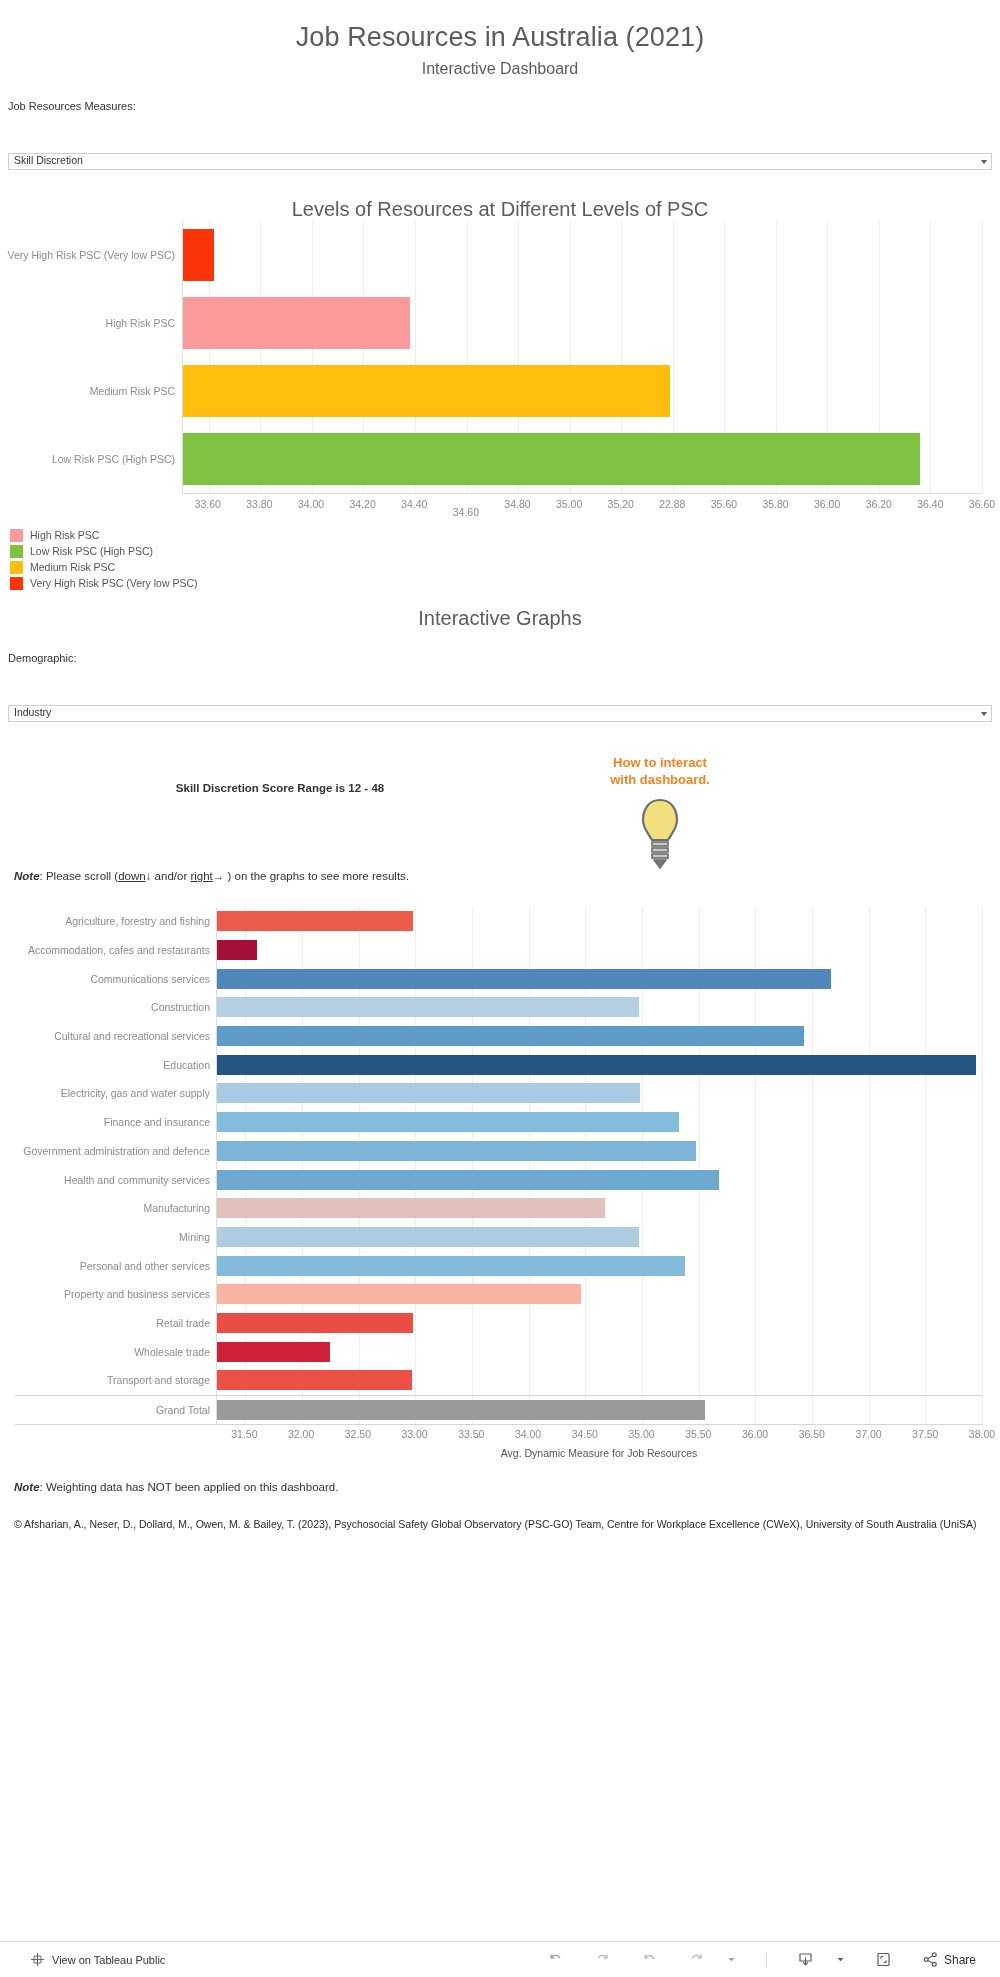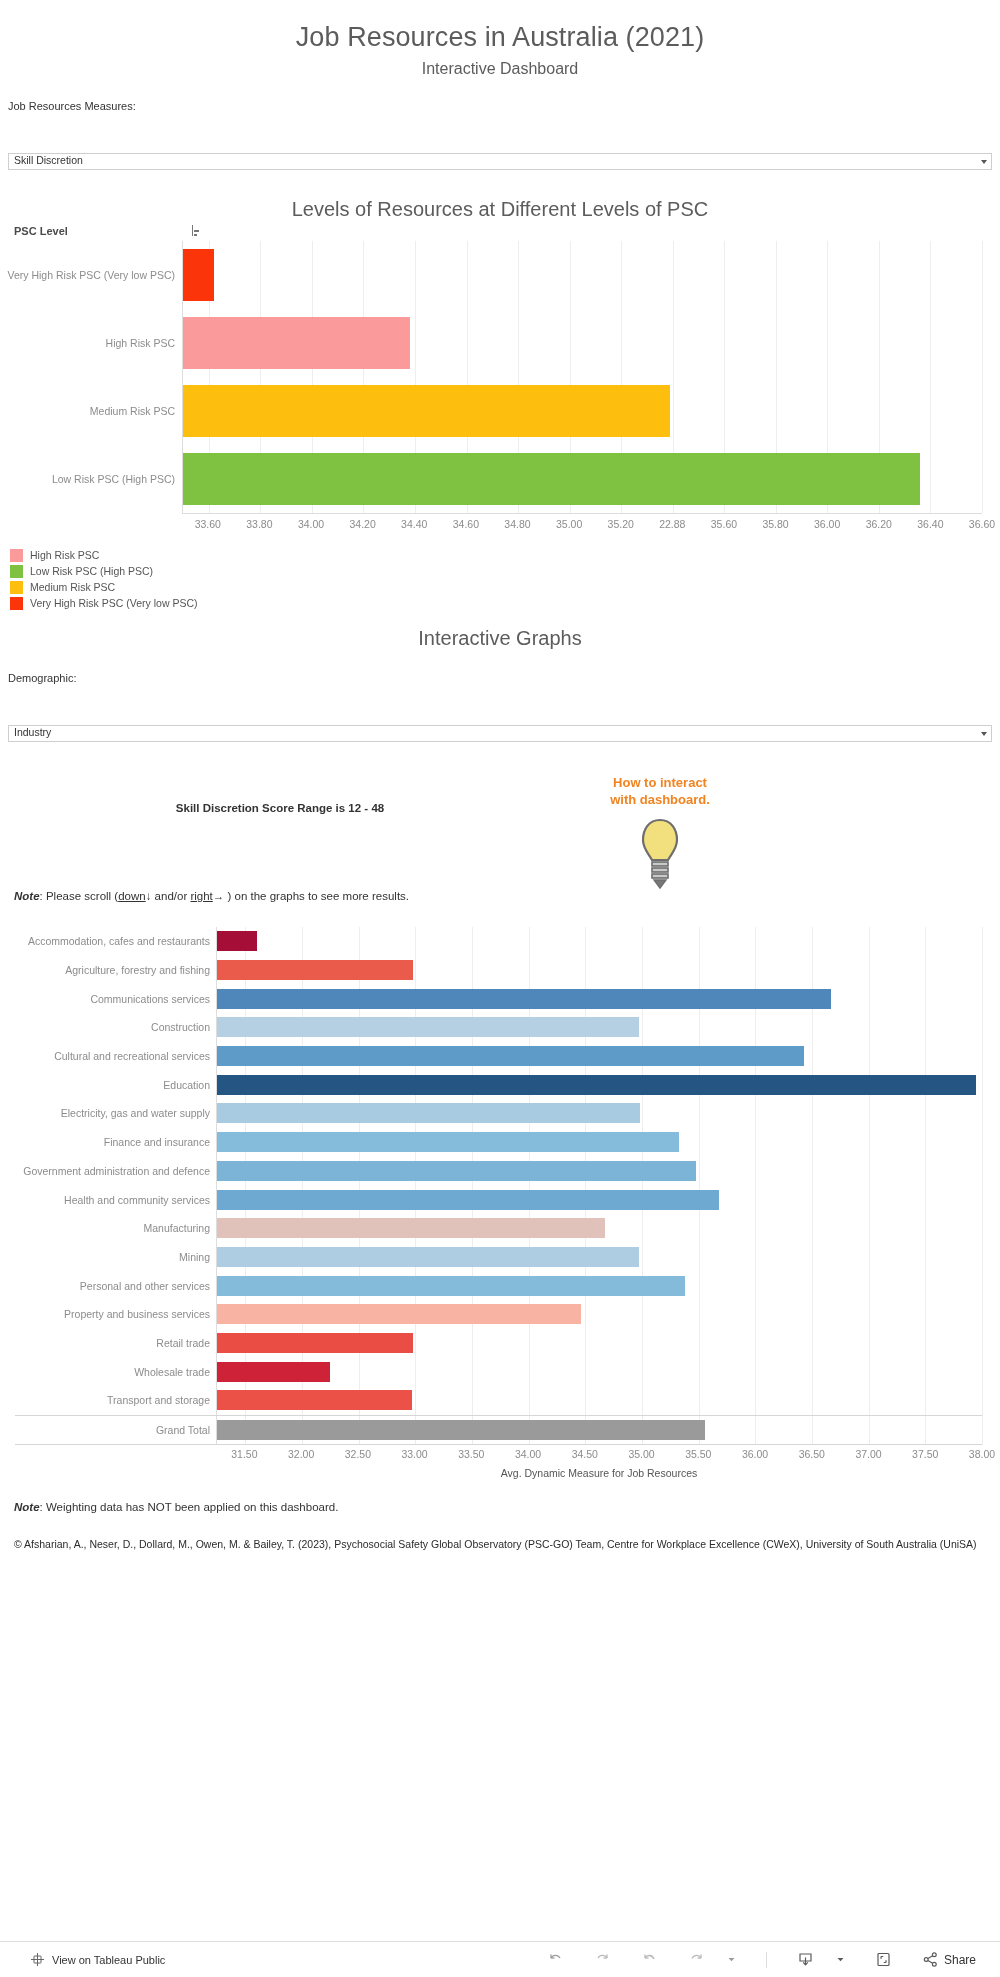--- a/index.html
+++ b/index.html
@@ -258,29 +258,20 @@
   <div class="filter-block">
     <div class="filter-label">Job Resources Measures:</div>
     <div class="filter-select">
       <span class="sel-value">Skill Discretion</span>
       <span class="caret"></span>
     </div>
   </div>
 
   <div id="chart1-wrap">
     <div class="section-title">Levels of Resources at Different Levels of PSC</div>
-    <div class="psc-head">
-      <span class="cap">PSC Level</span>
-      <span class="sort-icon">
-          <b></b>
-          <i></i>
-          <i></i>
-          <i></i>
-        </span>
-    </div>
     <div class="plot1" id="plot1">
         <div class="grid-v" style="left: 3.22581%;"></div>
         <div class="grid-v" style="left: 9.67742%;"></div>
         <div class="grid-v" style="left: 16.129%;"></div>
         <div class="grid-v" style="left: 22.5806%;"></div>
         <div class="grid-v" style="left: 29.0323%;"></div>
         <div class="grid-v" style="left: 35.4839%;"></div>
         <div class="grid-v" style="left: 41.9355%;"></div>
         <div class="grid-v" style="left: 48.3871%;"></div>
         <div class="grid-v" style="left: 54.8387%;"></div>
@@ -307,21 +298,21 @@
           <div class="cat-label1">Low Risk PSC (High PSC)</div>
           <div class="bar1" title="Low Risk PSC (High PSC): 36.36" style="width: 92.2581%; background: rgb(127, 193, 65);"></div>
         </div>
       </div>
     <div class="axis1" id="axis1">
         <div class="tick1" style="left: 3.22581%;">33.60</div>
         <div class="tick1" style="left: 9.67742%;">33.80</div>
         <div class="tick1" style="left: 16.129%;">34.00</div>
         <div class="tick1" style="left: 22.5806%;">34.20</div>
         <div class="tick1" style="left: 29.0323%;">34.40</div>
-        <div class="tick1" style="left: 35.4839%;">34.60</div>
+        <div class="tick1" style="left: 35.4839%; margin-top: 8px;">34.60</div>
         <div class="tick1" style="left: 41.9355%;">34.80</div>
         <div class="tick1" style="left: 48.3871%;">35.00</div>
         <div class="tick1" style="left: 54.8387%;">35.20</div>
         <div class="tick1" style="left: 61.2903%;">22.88</div>
         <div class="tick1" style="left: 67.7419%;">35.60</div>
         <div class="tick1" style="left: 74.1935%;">35.80</div>
         <div class="tick1" style="left: 80.6452%;">36.00</div>
         <div class="tick1" style="left: 87.0968%;">36.20</div>
         <div class="tick1" style="left: 93.5484%;">36.40</div>
         <div class="tick1" style="left: 100%;">36.60</div>
@@ -388,26 +379,26 @@
         <div class="grid-v" style="left: 40.7407%;"></div>
         <div class="grid-v" style="left: 48.1481%;"></div>
         <div class="grid-v" style="left: 55.5556%;"></div>
         <div class="grid-v" style="left: 62.963%;"></div>
         <div class="grid-v" style="left: 70.3704%;"></div>
         <div class="grid-v" style="left: 77.7778%;"></div>
         <div class="grid-v" style="left: 85.1852%;"></div>
         <div class="grid-v" style="left: 92.5926%;"></div>
         <div class="grid-v" style="left: 100%;"></div>
         <div class="row2">
+          <div class="cat-label2">Agriculture, forestry and fishing</div>
+          <div class="bar2" title="Agriculture, forestry and fishing: 32.98" style="width: 25.6296%; background: rgb(234, 91, 76);"></div>
+        </div>
+        <div class="row2">
           <div class="cat-label2">Accommodation, cafes and restaurants</div>
           <div class="bar2" title="Accommodation, cafes and restaurants: 31.6" style="width: 5.18519%; background: rgb(165, 15, 55);"></div>
-        </div>
-        <div class="row2">
-          <div class="cat-label2">Agriculture, forestry and fishing</div>
-          <div class="bar2" title="Agriculture, forestry and fishing: 32.98" style="width: 25.6296%; background: rgb(234, 91, 76);"></div>
         </div>
         <div class="row2">
           <div class="cat-label2">Communications services</div>
           <div class="bar2" title="Communications services: 36.67" style="width: 80.2963%; background: rgb(80, 135, 186);"></div>
         </div>
         <div class="row2">
           <div class="cat-label2">Construction</div>
           <div class="bar2" title="Construction: 34.97" style="width: 55.1111%; background: rgb(182, 208, 227);"></div>
         </div>
         <div class="row2">

